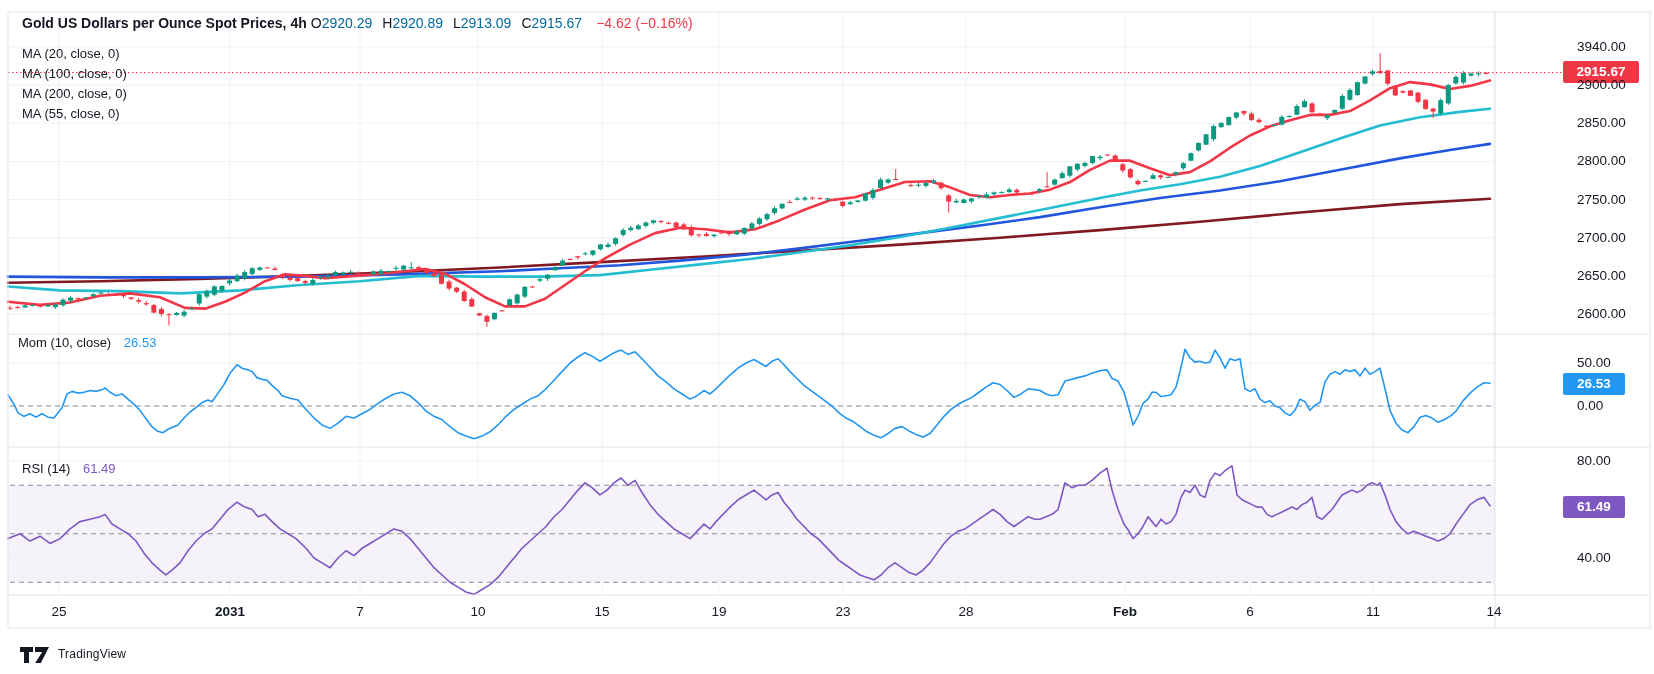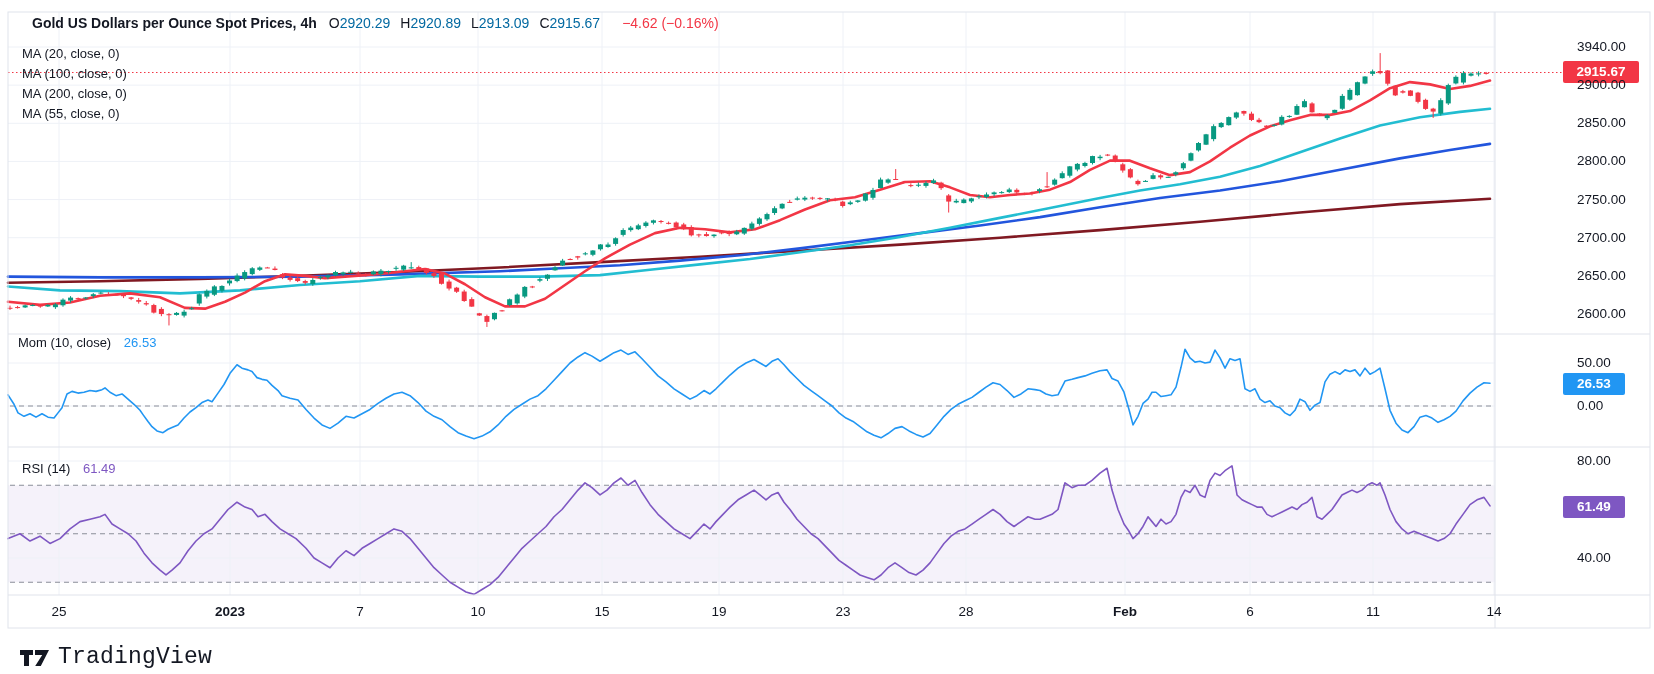--- a/index.html
+++ b/index.html
@@ -1,34 +1,34 @@
 <!DOCTYPE html>
 <html><head>
 <meta charset="utf-8">
 <style>
   html,body{margin:0;padding:0;background:#fff;}
   .chart{position:relative;width:1654px;height:674px;background:#ffffff;overflow:hidden;
          font-family:"Liberation Sans","DejaVu Sans",sans-serif;color:#131722;}
   .abs{position:absolute;white-space:nowrap;}
   svg#chart-canvas{position:absolute;left:0;top:0;}
-  .titlerow{top:15px;left:22px;font-size:14px;display:flex;gap:12px;align-items:baseline;margin-left:10px;}
+  .titlerow{top:15px;left:22px;font-size:14px;display:flex;gap:4px;align-items:baseline;}
   .t-sym{font-weight:600;color:#131722;}
   .ohlc-k{color:#131722;}
   .ohlc-v{color:#0369a1;}
   .t-chg{color:#F23645;}
   .legend-item{left:22px;font-size:13px;color:#131722;height:18px;line-height:18px;cursor:pointer;}
   .ind-label{font-size:13px;color:#131722;}
   .ind-val{font-weight:400;}
   .axis-tick{font-size:13.5px;color:#131722;line-height:16px;}
   .badge{position:absolute;color:#fff;font-size:13.5px;font-weight:700;text-align:center;
          border-radius:2px;line-height:22px;height:22px;}
   .time-tick{position:absolute;top:9px;font-size:13.5px;color:#131722;transform:translateX(-50%);}
   .time-tick.bold{font-weight:700;}
   .logo{left:20px;top:644px;display:flex;align-items:center;gap:8px;cursor:pointer;}
-  .logo-text{font-size:23px;color:#131722;letter-spacing:.2px;font-family:Liberation Mono, monospace;}
+  .logo-text{font-size:12px;color:#131722;letter-spacing:.2px;}
 </style>
 </head>
 <body>
 
 <div class="chart">
   <svg id="chart-canvas" width="1654" height="674">
       <rect x="8" y="485.25" width="1487" height="97" fill="rgba(126,87,194,0.08)"></rect>
       <line x1="59" y1="12" x2="59" y2="595" stroke="#eef1f7" stroke-width="1"></line>
       <line x1="230" y1="12" x2="230" y2="595" stroke="#eef1f7" stroke-width="1"></line>
       <line x1="360" y1="12" x2="360" y2="595" stroke="#eef1f7" stroke-width="1"></line>
@@ -501,21 +501,21 @@
       <span class="abs axis-tick" style="left: 82px; top: 255.857px;">2650.00</span>
       <span class="abs axis-tick" style="left: 82px; top: 294px;">2600.00</span>
       <span class="abs axis-tick" style="left: 82px; top: 343px;">50.00</span>
       <span class="abs axis-tick" style="left: 82px; top: 386px;">0.00</span>
       <span class="abs axis-tick" style="left: 82px; top: 441px;">80.00</span>
       <span class="abs axis-tick" style="left: 82px; top: 538px;">40.00</span>
     </div>
 
   <div class="abs" id="time-axis" style="left:8px;top:595px;width:1217px;height:33px;">
       <span class="time-tick" style="left: 51px;">25</span>
-      <span class="time-tick bold" style="left: 222px;">2023</span>
+      <span class="time-tick bold" style="left: 222px;">2031</span>
       <span class="time-tick" style="left: 352px;">7</span>
       <span class="time-tick" style="left: 470px;">10</span>
       <span class="time-tick" style="left: 594px;">15</span>
       <span class="time-tick" style="left: 711px;">19</span>
       <span class="time-tick" style="left: 835px;">23</span>
       <span class="time-tick" style="left: 958px;">28</span>
       <span class="time-tick bold" style="left: 1117px;">Feb</span>
       <span class="time-tick" style="left: 1242px;">6</span>
       <span class="time-tick" style="left: 1365px;">11</span>
       <span class="time-tick" style="left: 1486px;">14</span>

